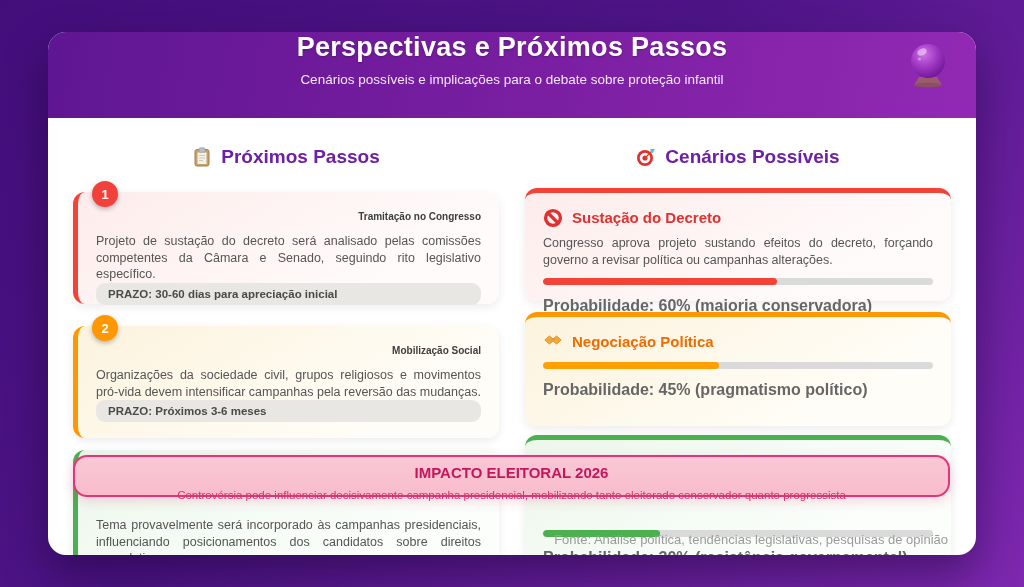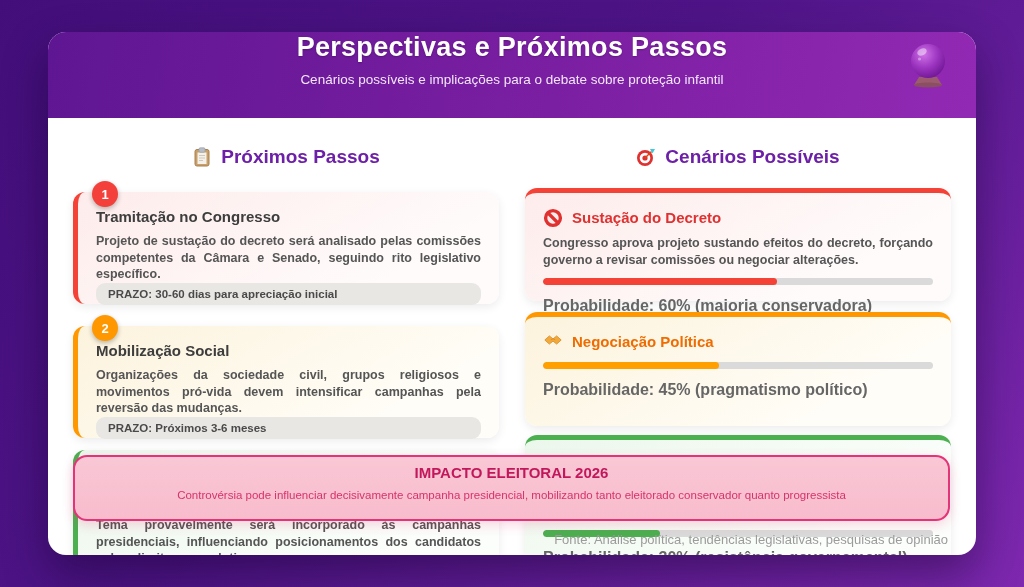--- a/index.html
+++ b/index.html
@@ -37,22 +37,22 @@
     background:linear-gradient(150deg,#fdeceb 0%,#fffbfb 75%); }
   .step-2 { margin-top:22px; height:112px; border-color:#ff9800;
     background:linear-gradient(150deg,#fcf3dd 0%,#fffdf7 75%); }
   .step-3 { margin-top:12px; height:130px; border-color:#4caf50; padding-top:60px;
     background:linear-gradient(150deg,#ecf7ec 0%,#fbfefb 75%); }
   .badge { position:absolute; top:-11px; left:14px; width:26px; height:26px; border-radius:50%;
     color:#fff; font-weight:bold; font-size:13px; display:flex; align-items:center; justify-content:center;
     box-shadow:0 2px 5px rgba(0,0,0,.28); }
   .badge-red { background:#f3403a; }
   .badge-orange { background:#ff9800; }
-  .card-title { font-size:15px; font-weight:bold; color:#3d3d3d; line-height:18px; }
-  .card-body { font-size:12.5px; color:#555; line-height:16.5px; text-align:justify; margin-top:7px;font-weight:bold; }
+  .card-title { font-size:10px; font-weight:bold; color:#3d3d3d; line-height:18px;text-align:right; }
+  .card-body { font-size:12.5px; color:#555; line-height:16.5px; text-align:justify; margin-top:7px; }
   .pill { display:block; margin-top:0; background:#e9e7e4; border-radius:9px;
     padding:5px 12px; font-size:11.5px; font-weight:bold; color:#4a4a4a; min-height:21px; }
 
   
   .scenario-card { position:relative; border-top:5px solid #ccc; border-radius:12px;
     padding:15px 18px 0 18px; box-shadow:0 3px 10px rgba(0,0,0,.08); }
   .scen-1 { margin-top:17px; height:113px; border-color:#f44336;
     background:linear-gradient(150deg,#fdeceb 0%,#fffbfb 75%); }
   .scen-2 { margin-top:11px; height:114px; border-color:#ff9800;
     background:linear-gradient(150deg,#fcf3dd 0%,#fffdf7 75%); }
@@ -65,21 +65,21 @@
   .title-orange { color:#ef6c00; }
   .scenario-card .card-body { margin-top:7px; }
   .track { margin-top:10px; height:7px; border-radius:5px; background:#dadada; overflow:hidden; }
   .fill { height:100%; border-radius:5px; }
   .fill-red { background:#f44336; }
   .fill-orange { background:#ffa000; }
   .fill-green { background:#4caf50; }
   .prob-label { margin-top:12px; font-size:16px; color:#666;font-weight:bold; }
 
   
-  .banner { position:absolute; left:25px; right:26px; top:423px; height:66px; z-index:30;
+  .banner { position:absolute; left:25px; right:26px; top:423px; height:42px; z-index:30;
     background:linear-gradient(180deg,#f9c7d5 0%,#f8bccd 100%);
     border:2px solid #e5337a; border-radius:14px; text-align:center;
     box-shadow:0 4px 12px rgba(233,30,99,.18); }
   .banner-title { font-size:15px; font-weight:bold; color:#c2185b; margin-top:7px; }
   .banner-sub { font-size:11.5px; color:#d6336c; margin-top:8px; }
 
   .footer-source { position:absolute; right:28px; top:500px; z-index:40;
     font-size:13px; color:#9b9b9b; }
 </style>
 </head>
@@ -163,21 +163,21 @@
         <div class="scenario-card scen-1">
           <div class="scen-title-row">
             <span class="s-icon">
               <svg width="20" height="20" viewBox="0 0 20 20">
                 <circle cx="10" cy="10" r="7.4" fill="none" stroke="#e03131" stroke-width="3.4"></circle>
                 <line x1="5" y1="5" x2="15" y2="15" stroke="#e03131" stroke-width="3.2"></line>
               </svg>
             </span>
             <span class="scen-title title-red">Sustação do Decreto</span>
           </div>
-          <div class="card-body">Congresso aprova projeto sustando efeitos do decreto, forçando governo a revisar comissões ou negociar alterações.</div>
+          <div class="card-body">Congresso aprova projeto sustando efeitos do decreto, forçando governo a revisar política ou campanhas alterações.</div>
           <div class="track">
             <div class="fill fill-red" style="width: 60%;"></div>
           </div>
           <div class="prob-label">Probabilidade: 60% (maioria conservadora)</div>
         </div>
 
         <div class="scenario-card scen-2">
           <div class="scen-title-row">
             <span class="s-icon">
               <svg width="20" height="16" viewBox="0 0 22 16">

